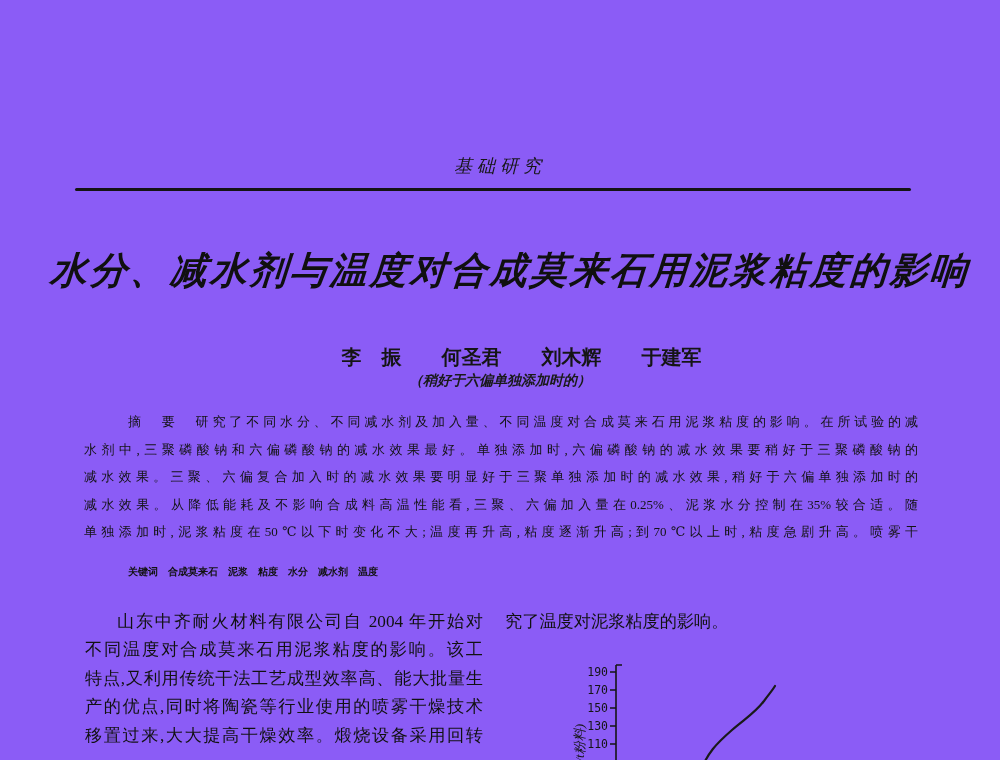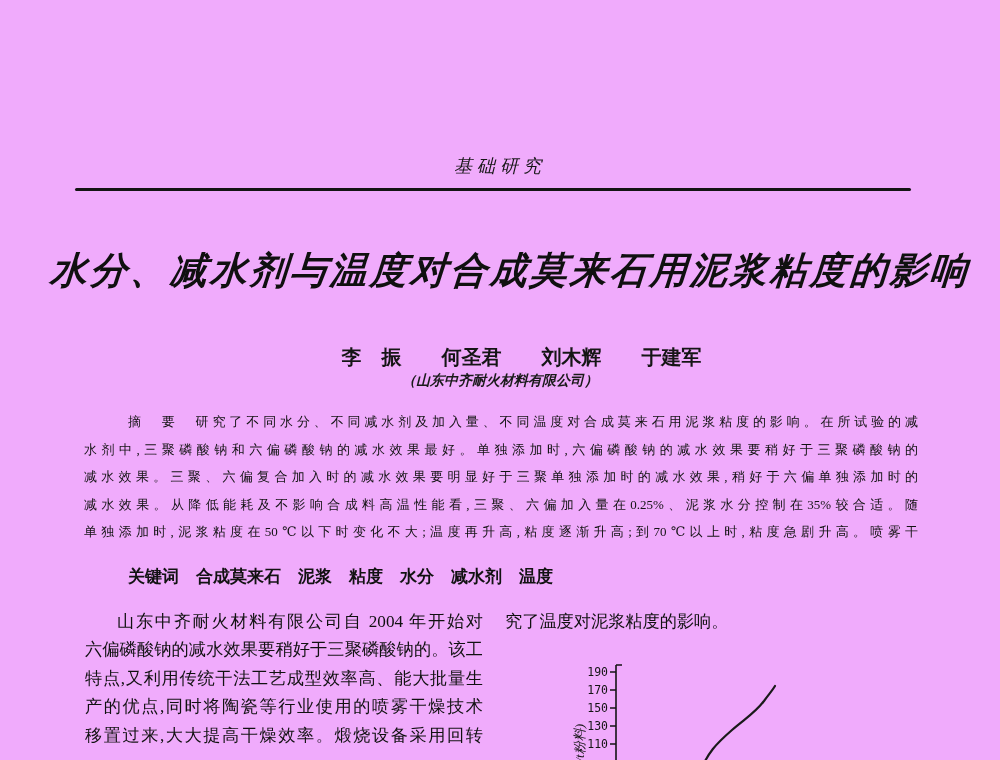--- a/index.html
+++ b/index.html
@@ -2,21 +2,21 @@
 <html><head>
 <meta charset="utf-8">
 <style>
   * { margin: 0; padding: 0; box-sizing: border-box; }
   html, body { background: #e8e8e8; }
   .page {
     position: relative;
     width: 1000px;
     height: 760px;
     margin: 0 auto;
-    background: #f0abfc;
+    background: #8b5cf6;
     overflow: hidden;
     color: #111;
     font-family: "Liberation Serif", "DejaVu Serif", serif;
   }
   .running-head {
     position: absolute;
     top: 154px; left: 0; width: 100%;
     text-align: center;
     font-size: 18px;
     font-style: italic;
@@ -72,21 +72,21 @@
     white-space: nowrap;
     text-align: justify;
     text-align-last: justify;
     overflow: hidden;
   }
   .abstract-line.indent { padding-left: 44px; }
   .abstract-line.short { text-align-last: left; }
   .keywords-line {
     position: absolute;
     top: 565px; left: 128px;
-    font-size: 17px;
+    font-size: 10px;
     font-weight: bold;
     color: #121212;
     white-space: nowrap;
   }
   .column {
     position: absolute;
     top: 608px;
     font-size: 17.2px;
     color: #111;
   }
@@ -113,35 +113,35 @@
 <body>
 
 <div class="page">
 
   <div class="running-head">基础研究</div>
   <div class="head-rule"></div>
 
   <div class="paper-title">水分、减水剂与温度对合成莫来石用泥浆粘度的影响</div>
 
   <div class="authors-line">李　振　　何圣君　　刘木辉　　于建军</div>
-  <div class="affiliation-line">（山东中齐耐火材料有限公司）</div>
+  <div class="affiliation-line">（稍好于六偏单独添加时的）</div>
 
   <div class="abstract-block">
     <div class="abstract-line indent">摘　要　研究了不同水分、不同减水剂及加入量、不同温度对合成莫来石用泥浆粘度的影响。在所试验的减</div>
     <div class="abstract-line">水剂中,三聚磷酸钠和六偏磷酸钠的减水效果最好。单独添加时,六偏磷酸钠的减水效果要稍好于三聚磷酸钠的</div>
     <div class="abstract-line">减水效果。三聚、六偏复合加入时的减水效果要明显好于三聚单独添加时的减水效果,稍好于六偏单独添加时的</div>
     <div class="abstract-line">减水效果。从降低能耗及不影响合成料高温性能看,三聚、六偏加入量在0.25%、泥浆水分控制在35%较合适。随</div>
     <div class="abstract-line">单独添加时,泥浆粘度在50℃以下时变化不大;温度再升高,粘度逐渐升高;到70℃以上时,粘度急剧升高。喷雾干</div>
   </div>
 
   <div class="keywords-line">关键词　合成莫来石　泥浆　粘度　水分　减水剂　温度</div>
 
   <div class="column left">
     <div class="body-line indent">山东中齐耐火材料有限公司自 2004 年开始对</div>
-    <div class="body-line">六偏磷酸钠的减水效果要稍好于三聚磷酸钠的。该工</div>
+    <div class="body-line">不同温度对合成莫来石用泥浆粘度的影响。该工</div>
     <div class="body-line">特点,又利用传统干法工艺成型效率高、能大批量生</div>
     <div class="body-line">产的优点,同时将陶瓷等行业使用的喷雾干燥技术</div>
     <div class="body-line">移置过来,大大提高干燥效率。煅烧设备采用回转</div>
   </div>
 
   <div class="column right">
     <div class="body-line short">究了温度对泥浆粘度的影响。</div>
   </div>
 
   <div class="figure-chart">

